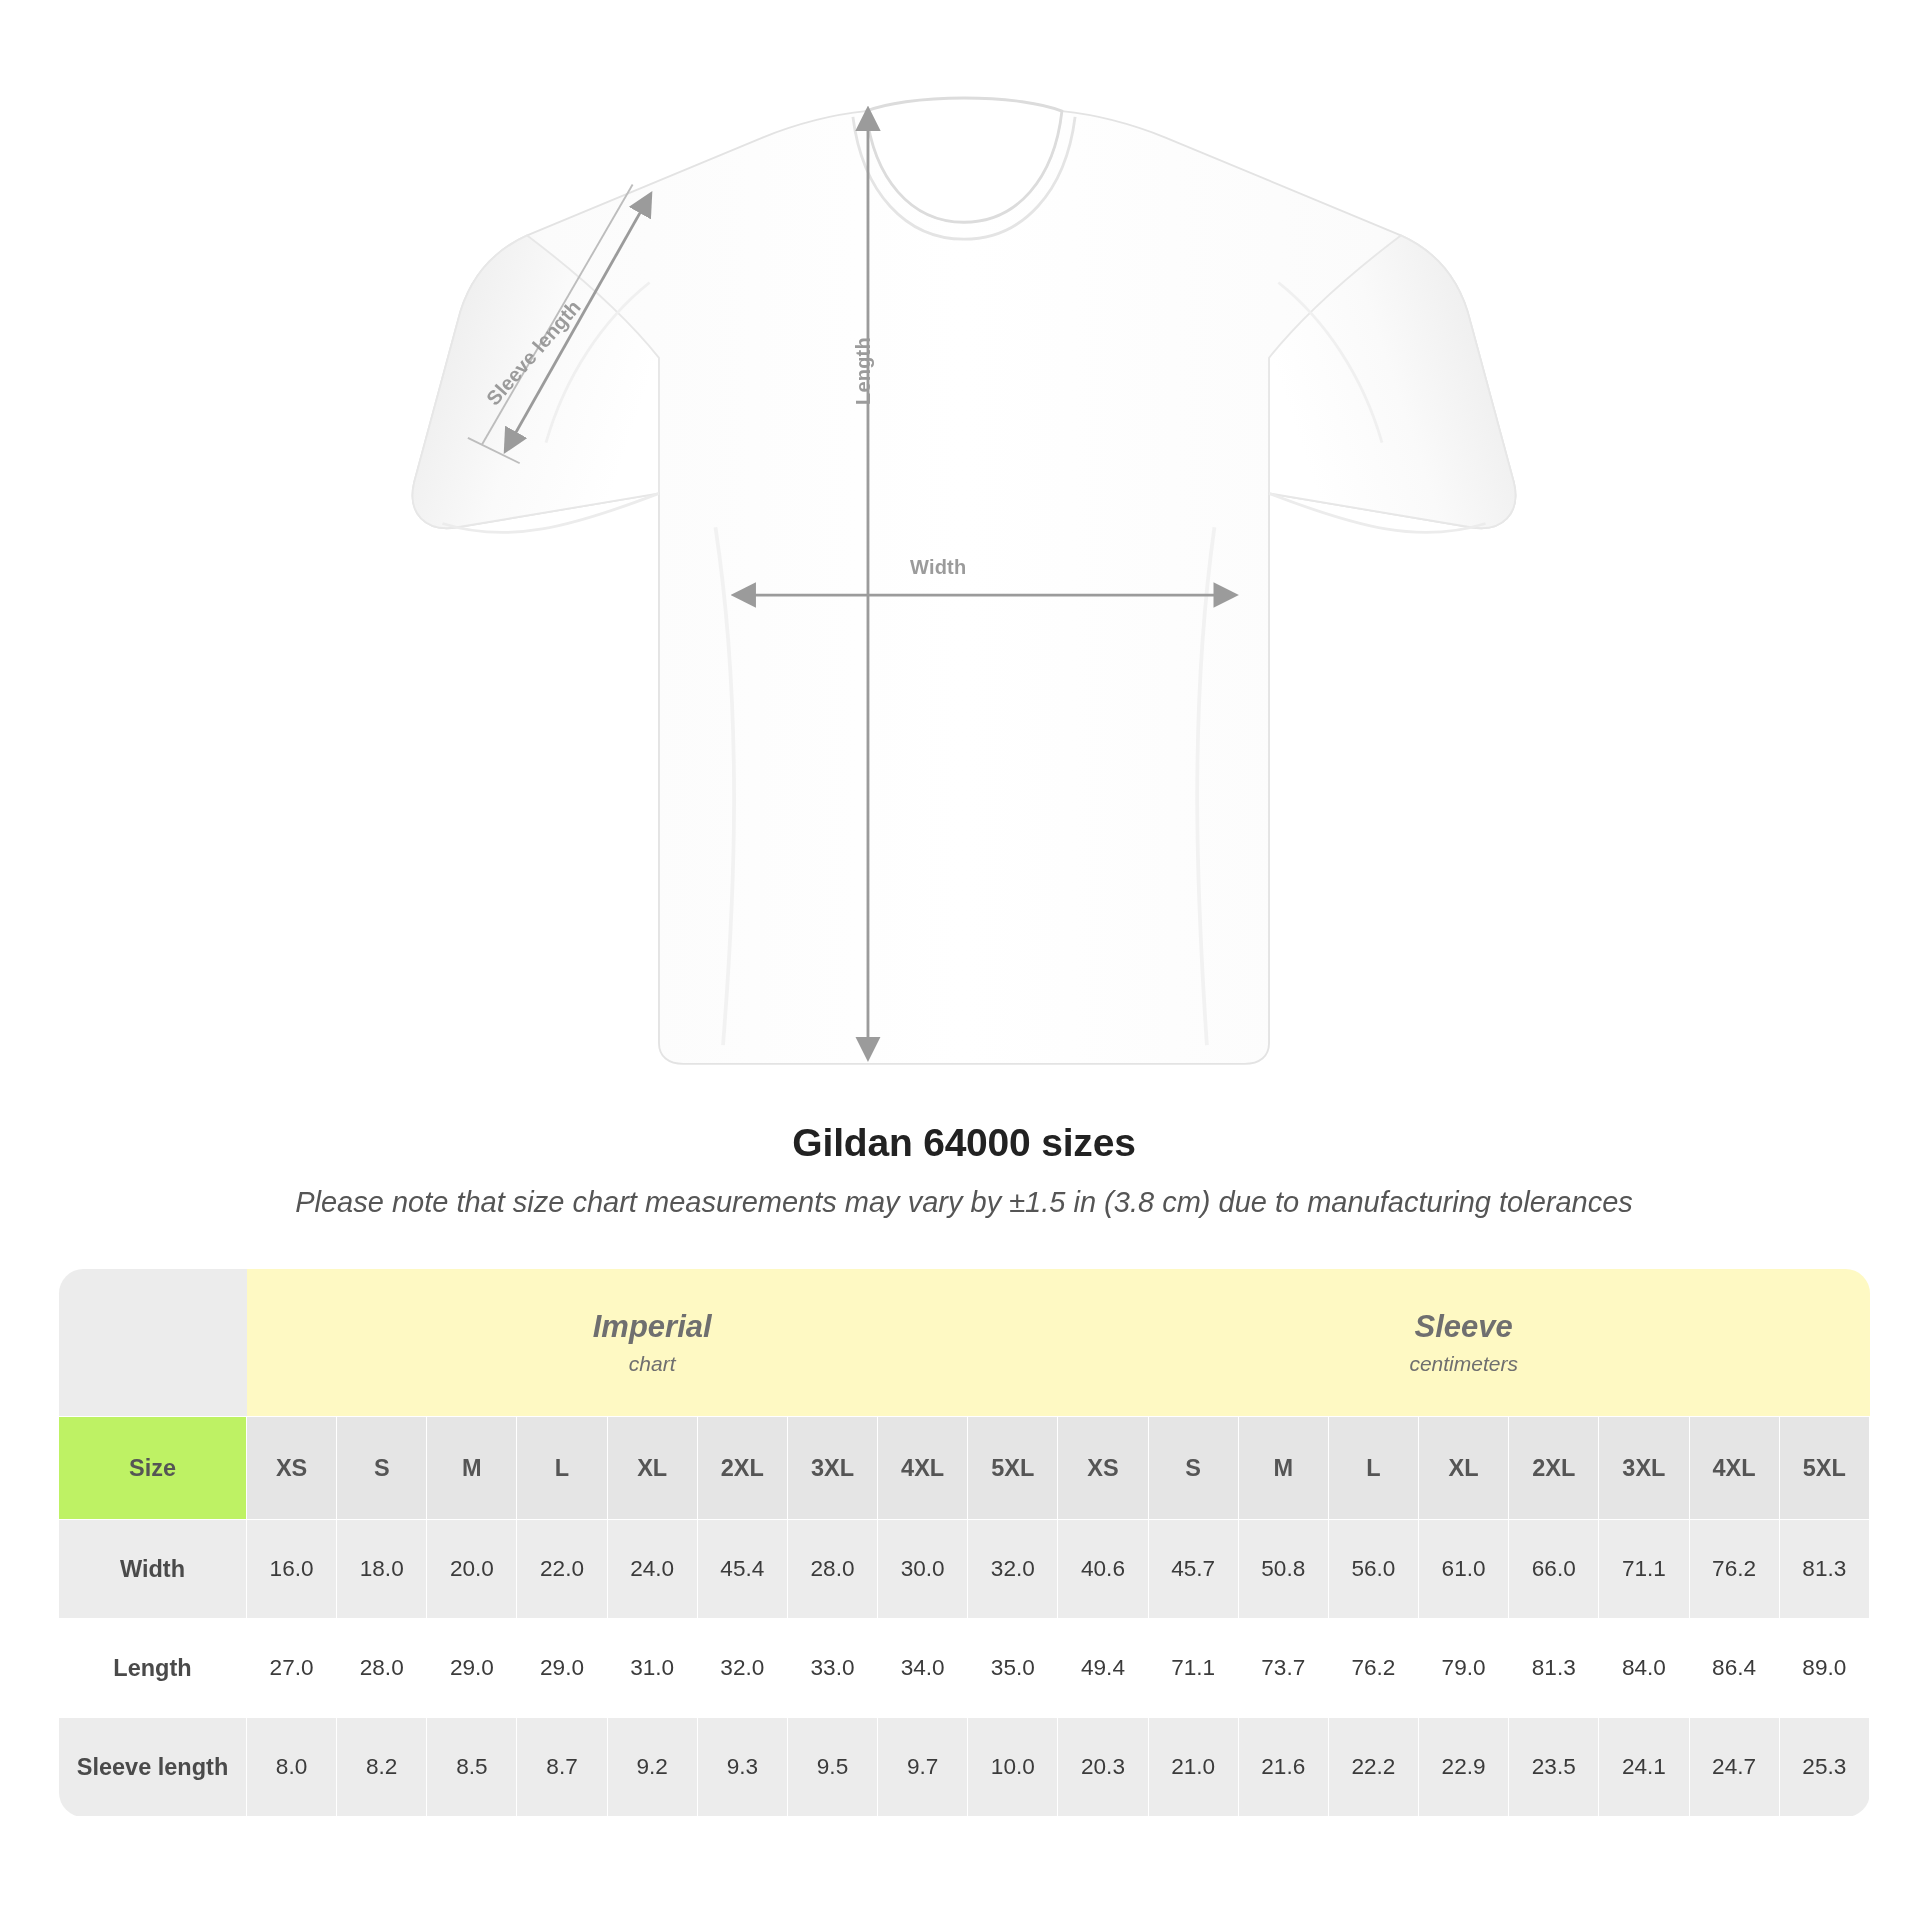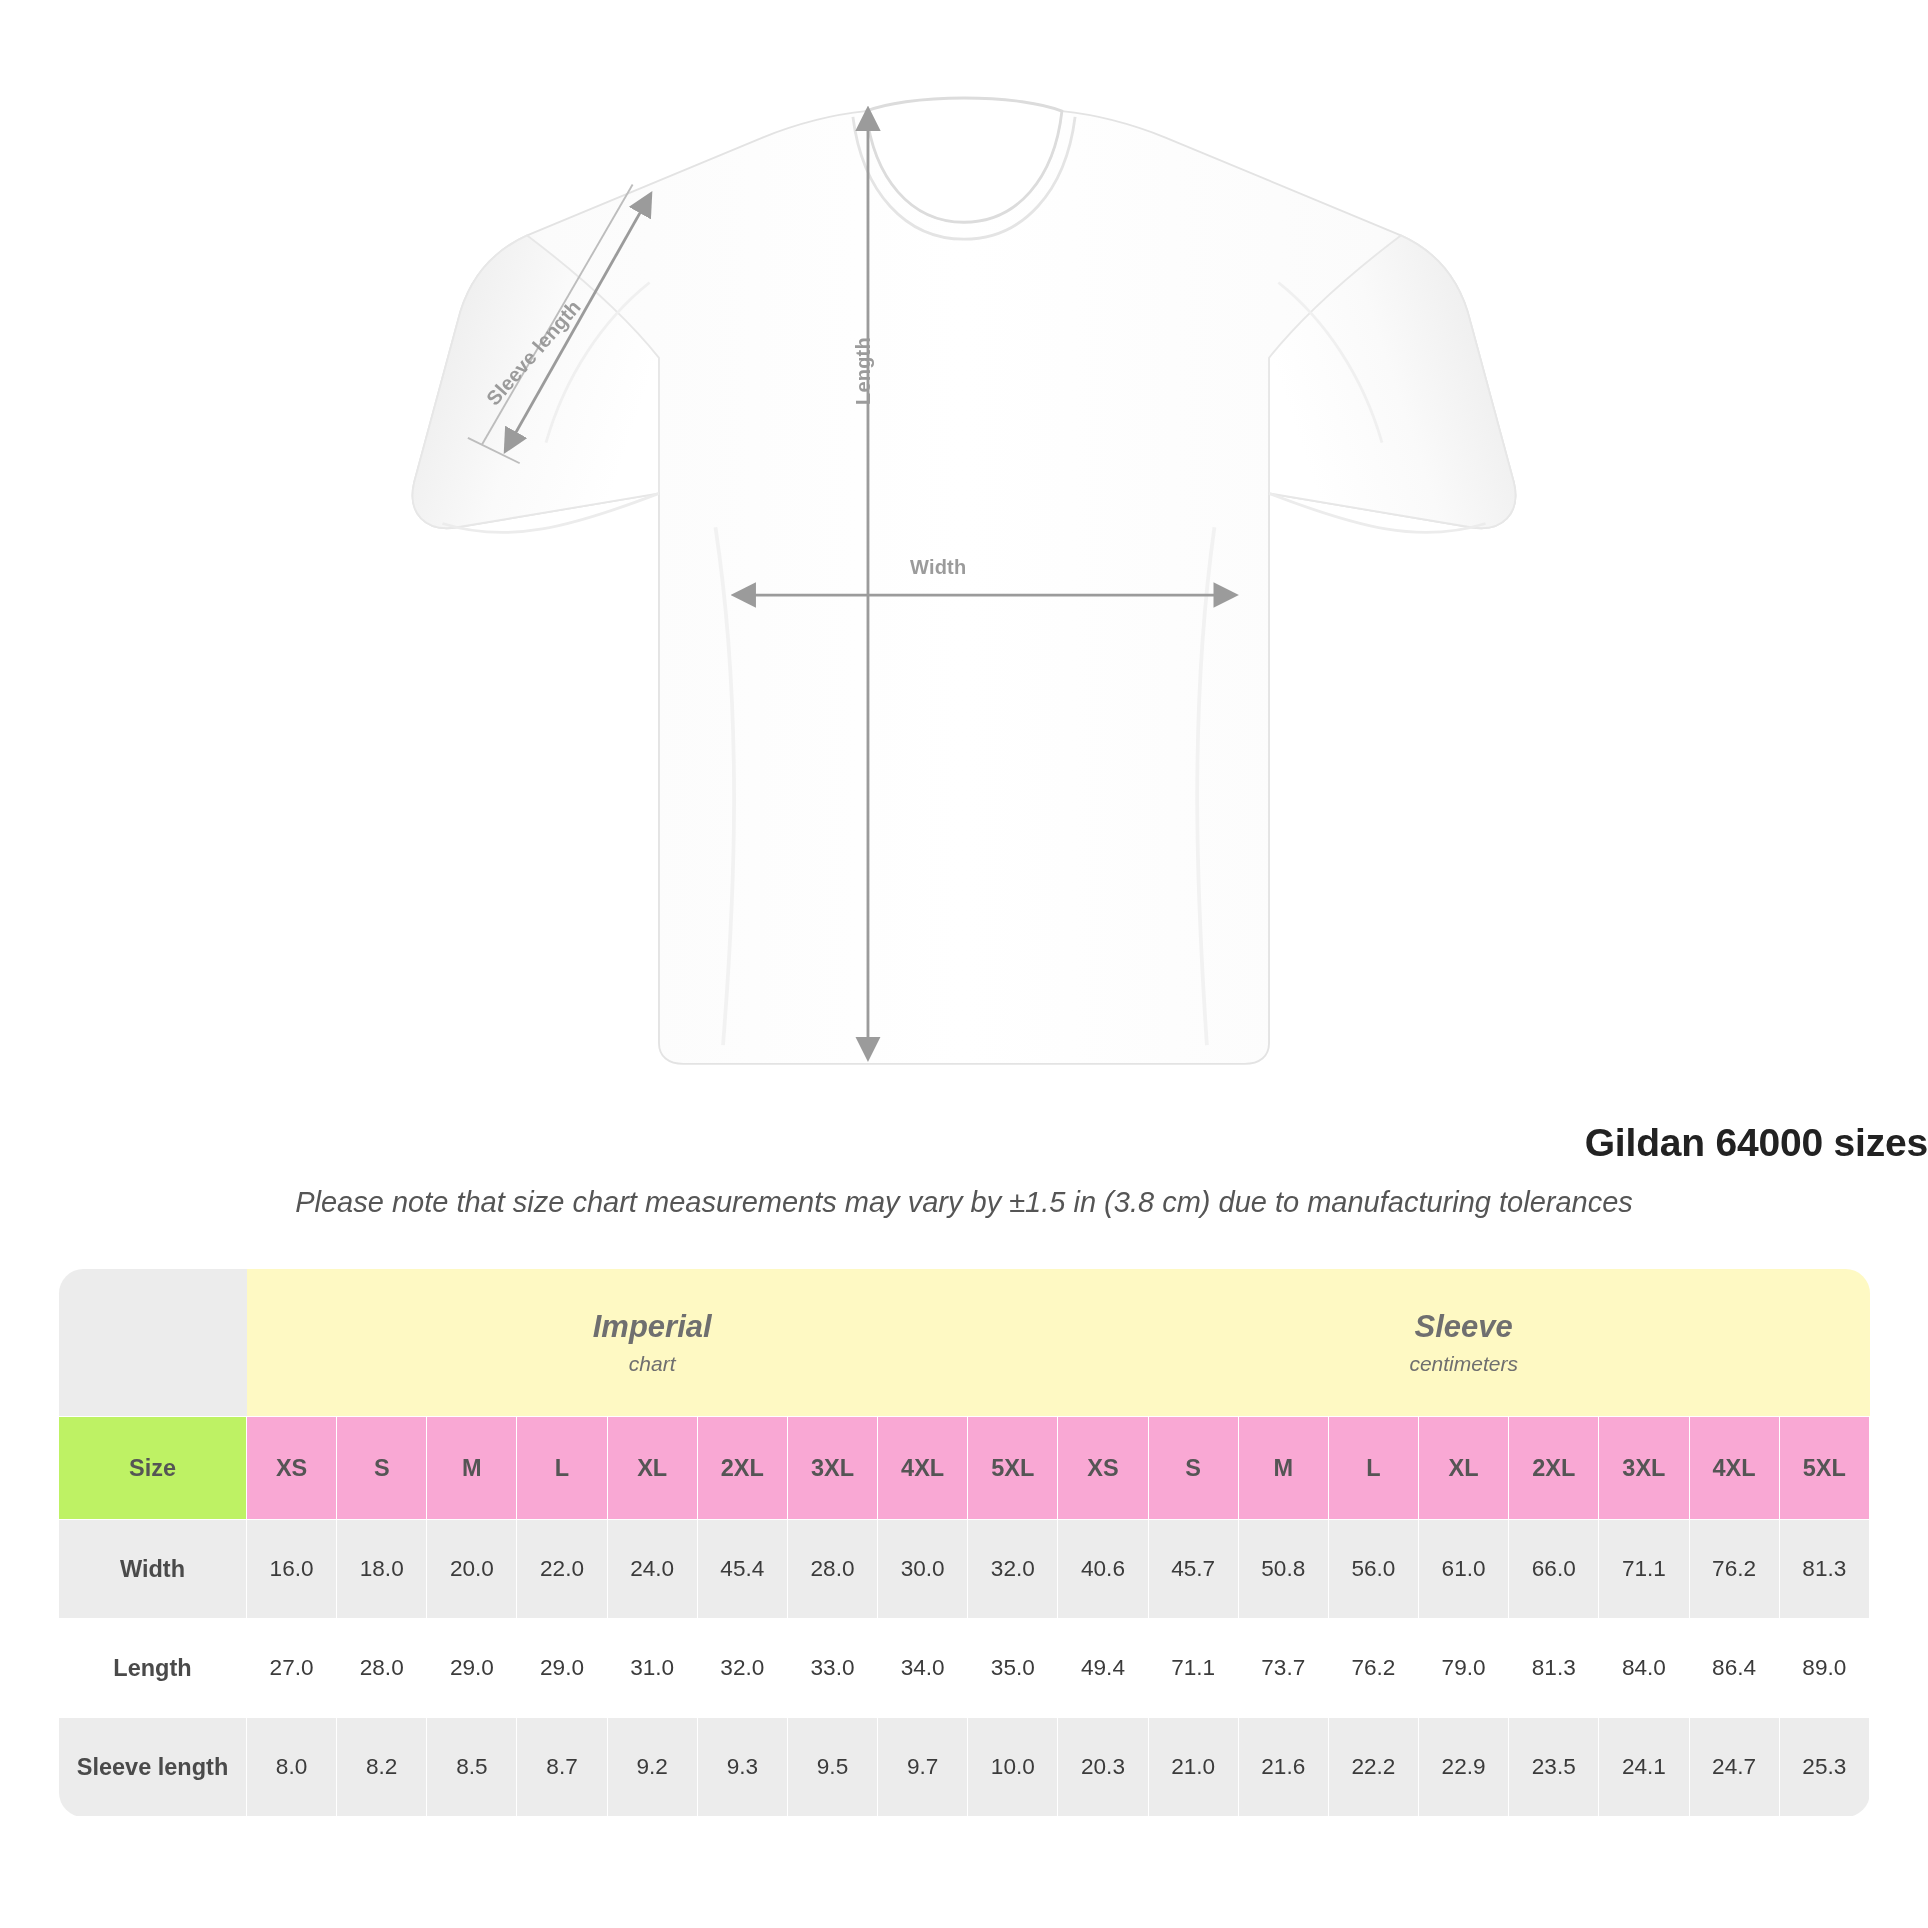--- a/index.html
+++ b/index.html
@@ -65,21 +65,20 @@
     top: 1121px;
     width: 1928px;
     text-align: center;
   }
   .chart-title {
     font-size: 39px;
     font-weight: bold;
     color: #222222;
     margin: 0 0 21px 0;
     letter-spacing: -0.2px;
-    text-align: right;
   }
   .chart-note {
     font-size: 29px;
     font-style: italic;
     color: #555555;
     margin: 17px;
   }
 
   
   .table-wrap {
@@ -119,21 +118,21 @@
     font-style: italic;
     color: #6f6f6f;
     margin-bottom: 7.5px;
   }
   .unit-sub {
     font-size: 21px;
     font-style: italic;
     color: #6f6f6f;
   }
   tr.head-row td {
-    background: #f9a8d4;
+    background: #e5e5e5;
     height: 102px;
     font-weight: bold;
     color: #555555;
     font-size: 23.5px;
   }
   tr.head-row td.rowhead {
     background: #bef264;
   }
   tr.data-row td {
     height: 98px;

